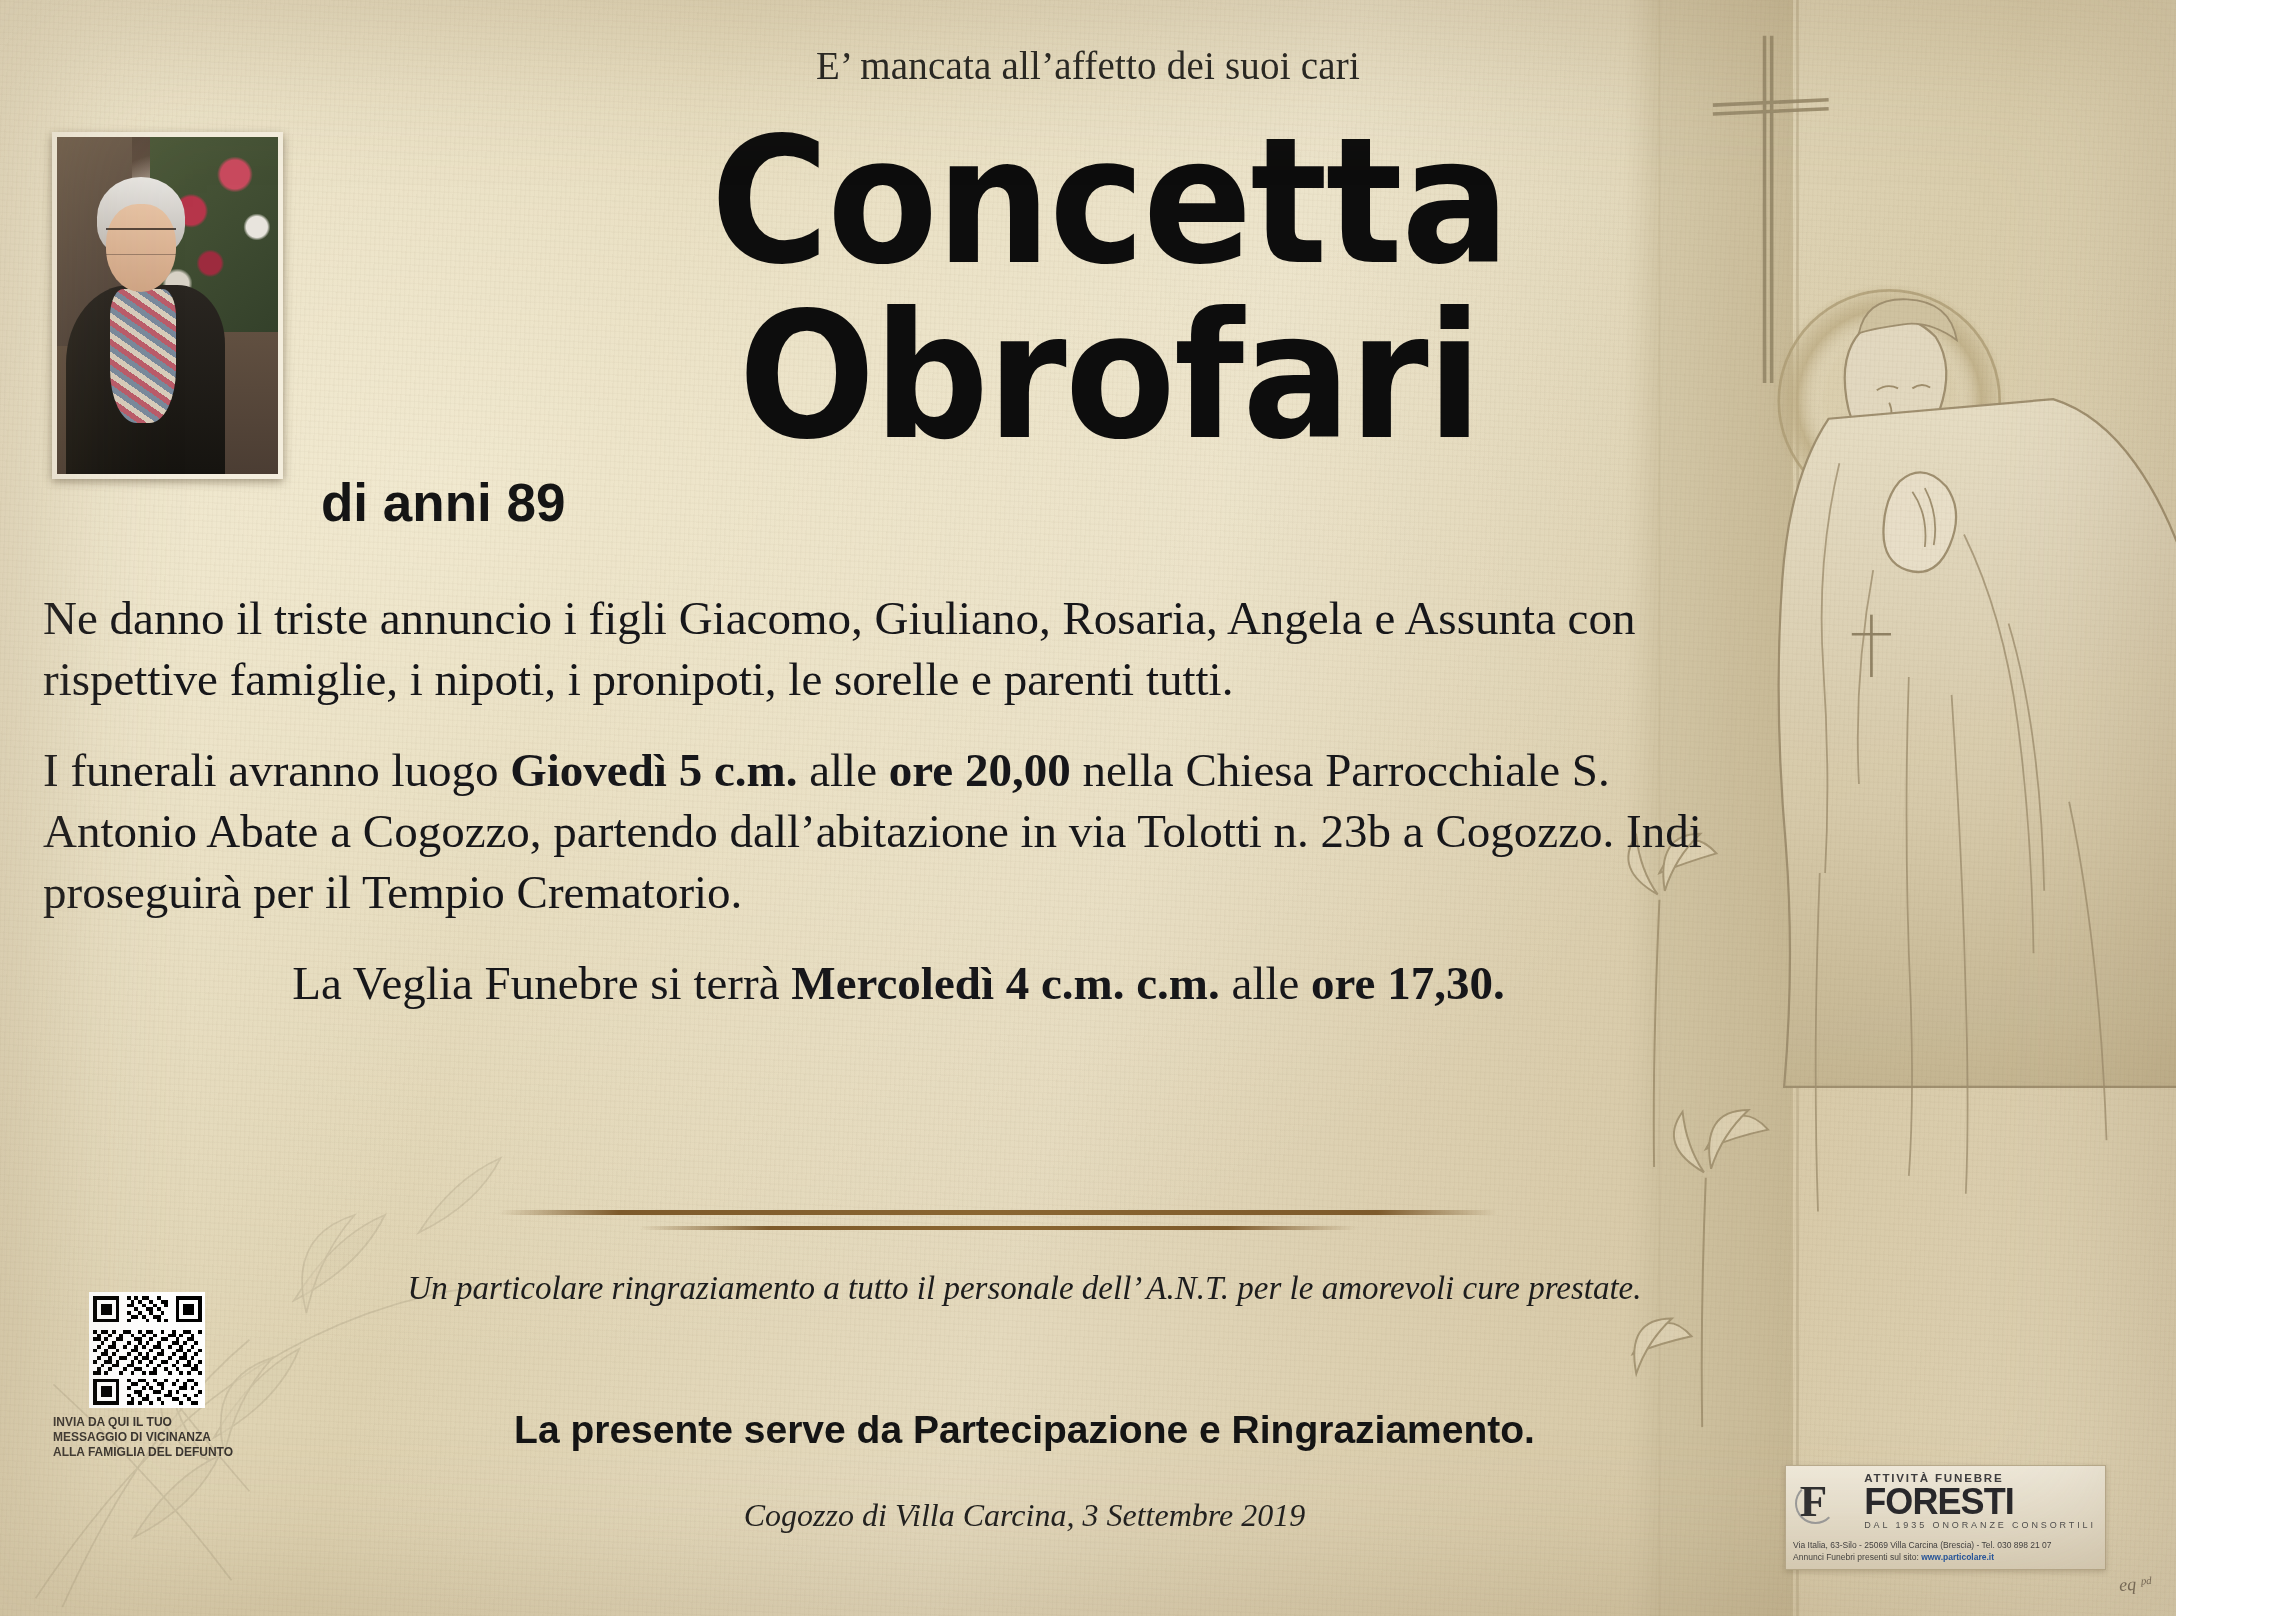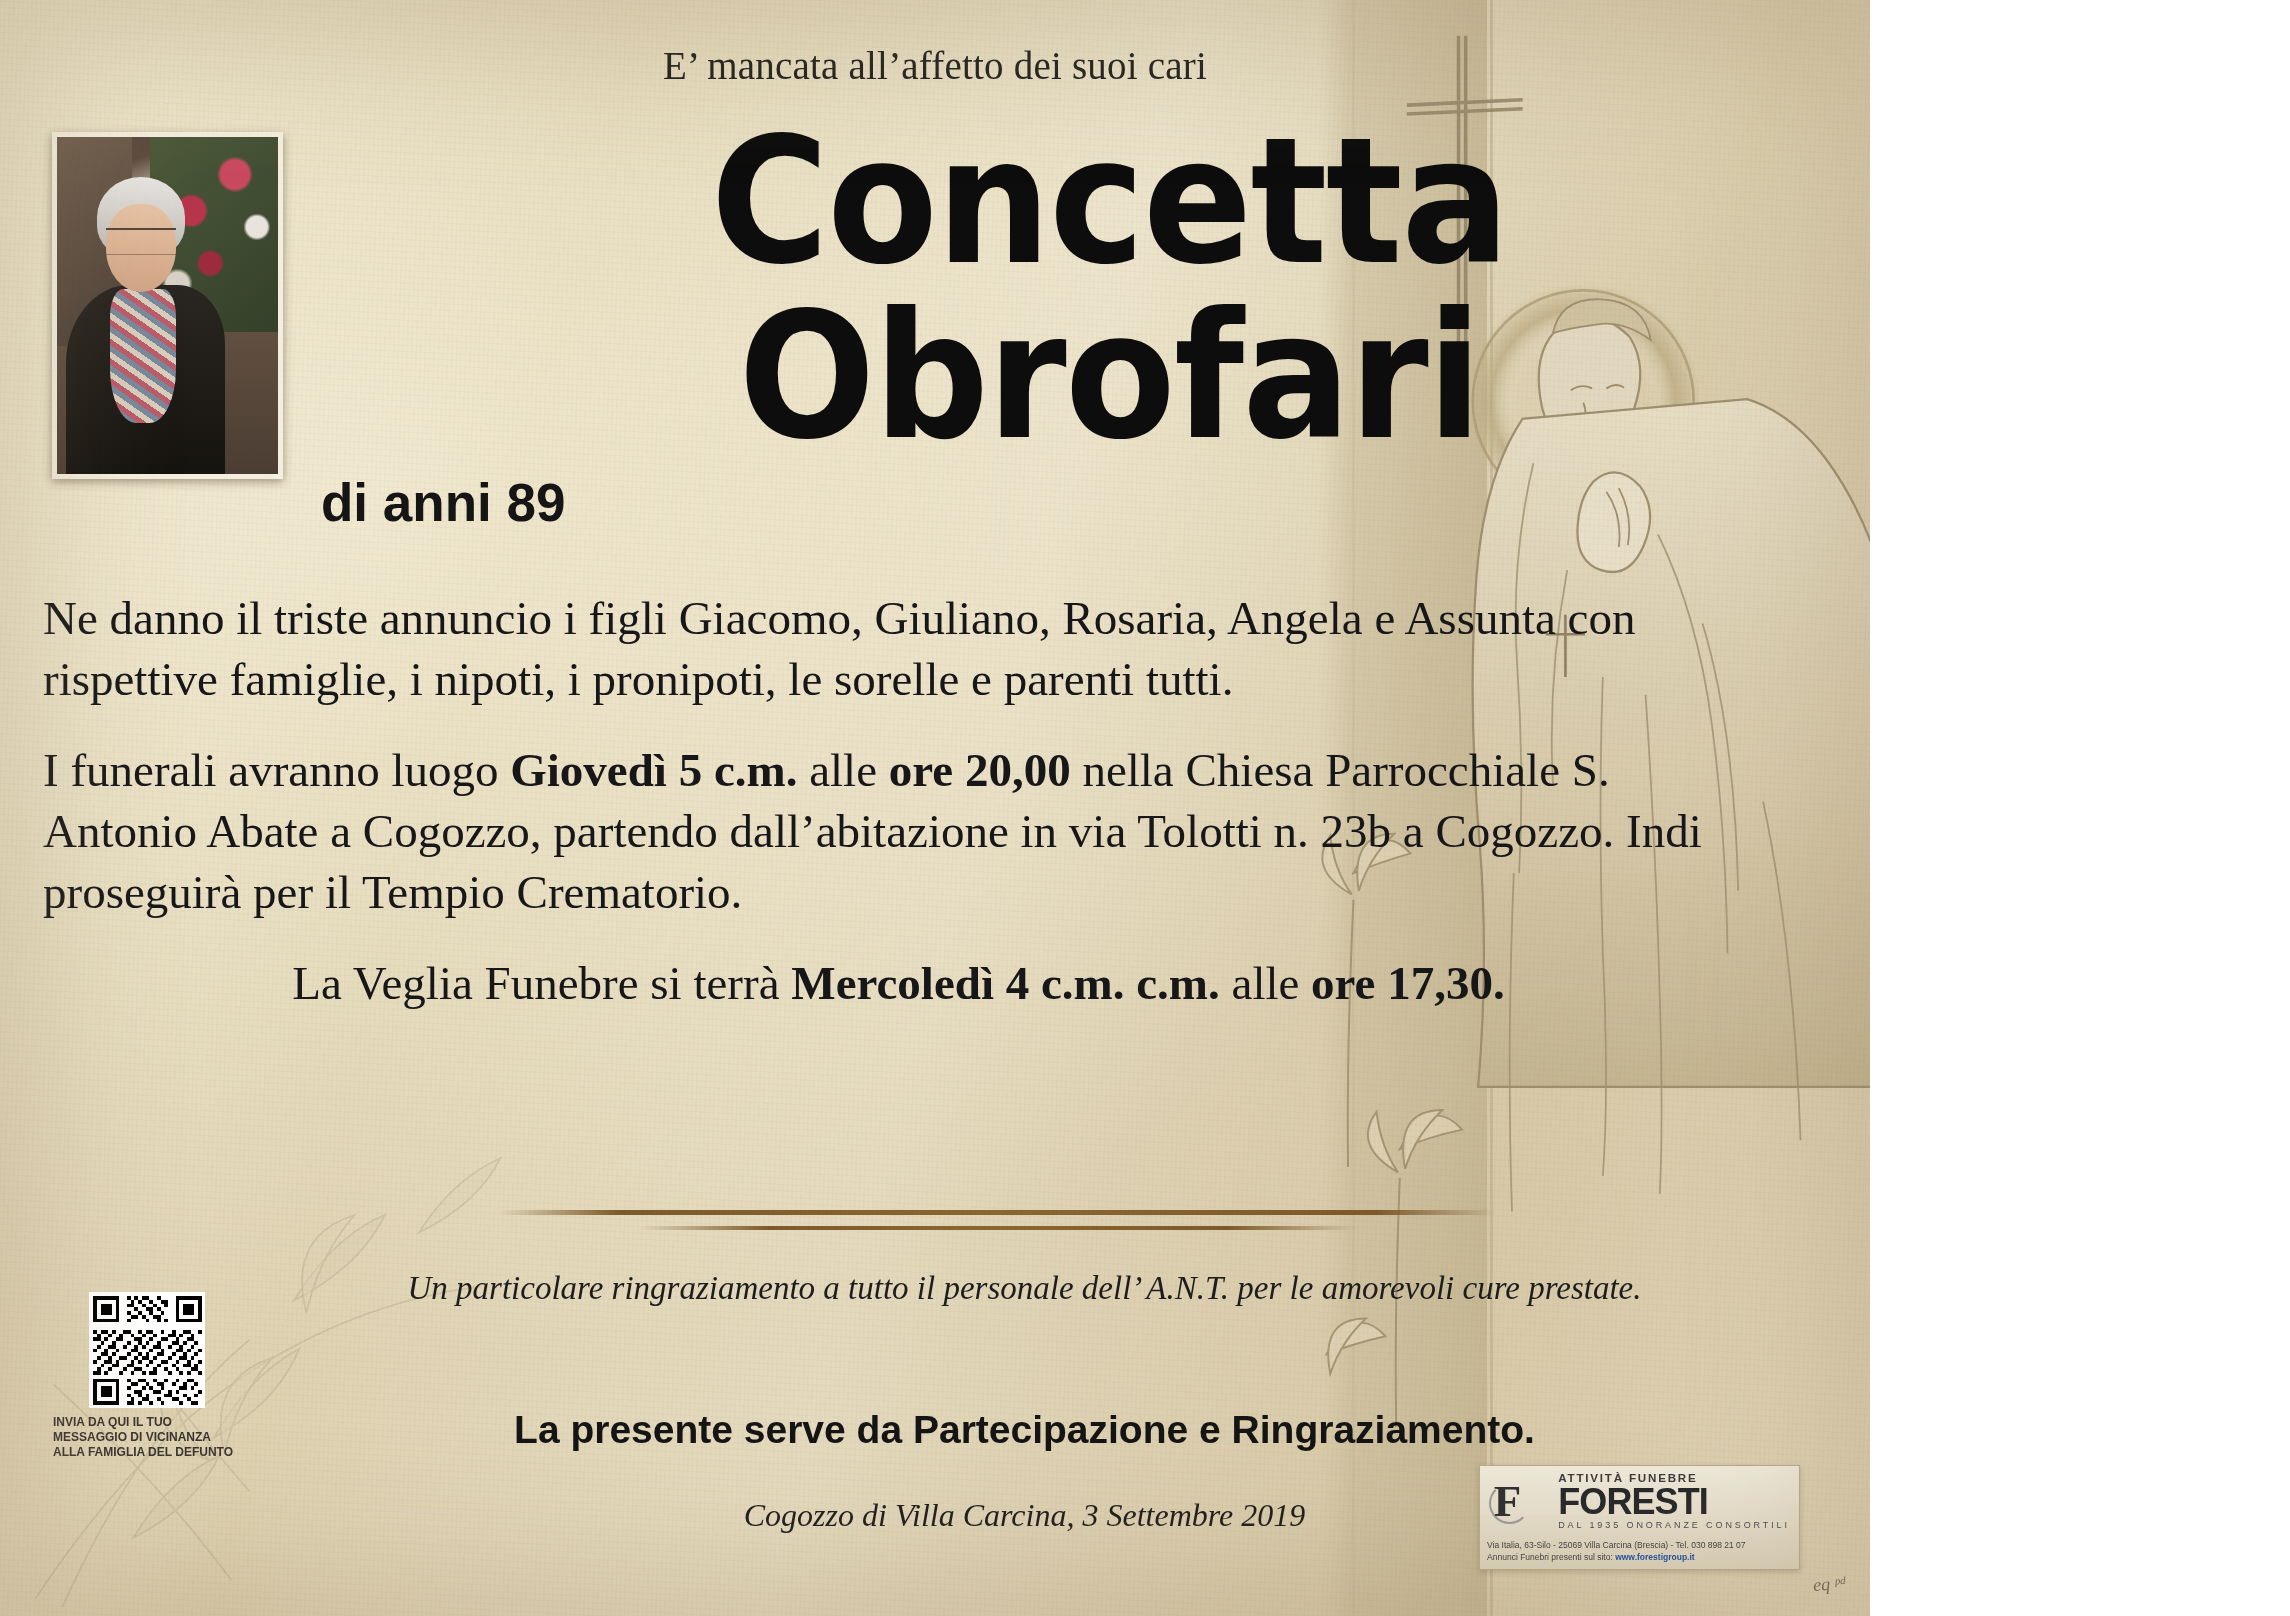--- a/index.html
+++ b/index.html
@@ -5,21 +5,21 @@
   html, body {
     margin: 0;
     padding: 0;
     background: #ffffff;
   }
   body {
     font-family: "Liberation Sans", sans-serif;
   }
   .poster {
     position: relative;
-    width: 1870px;
+    width: 2176px;
     height: 1616px;
     overflow: hidden;
     background: #ded3b4;
     background-image:
       radial-gradient(ellipse at 20% 30%, rgba(255,250,230,0.55) 0%, rgba(255,250,230,0) 55%),
       radial-gradient(ellipse at 80% 75%, rgba(214,198,164,0.55) 0%, rgba(214,198,164,0) 60%),
       linear-gradient(105deg, #e6dcc0 0%, #ded2b1 28%, #e9e0c6 52%, #d9cdac 78%, #e3d9bd 100%);
   }
   
   .paper-noise {
@@ -663,21 +663,21 @@
       </div>
       <div class="agency-txt">
         <div class="agency-sub1">ATTIVITÀ FUNEBRE</div>
         <div class="agency-name">FORESTI</div>
         <div class="agency-sub2">DAL 1935 ONORANZE CONSORTILI</div>
       </div>
     </div>
     <div class="agency-lines">
       <div>Via Italia, 63-Silo - 25069 Villa Carcina (Brescia) - Tel. 030 898 21 07</div>
       <div>
-        <span>Annunci Funebri presenti sul sito: </span><span class="blue">www.forestigroup.it</span>
+        <span>Annunci Funebri presenti sul sito: </span><span class="blue">www.particolare.it</span>
       </div>
     </div>
   </div>
 
   <div class="photog">eq ᵖᵈ</div>
 
   <div class="vignette"></div>
 </div>
 
 

